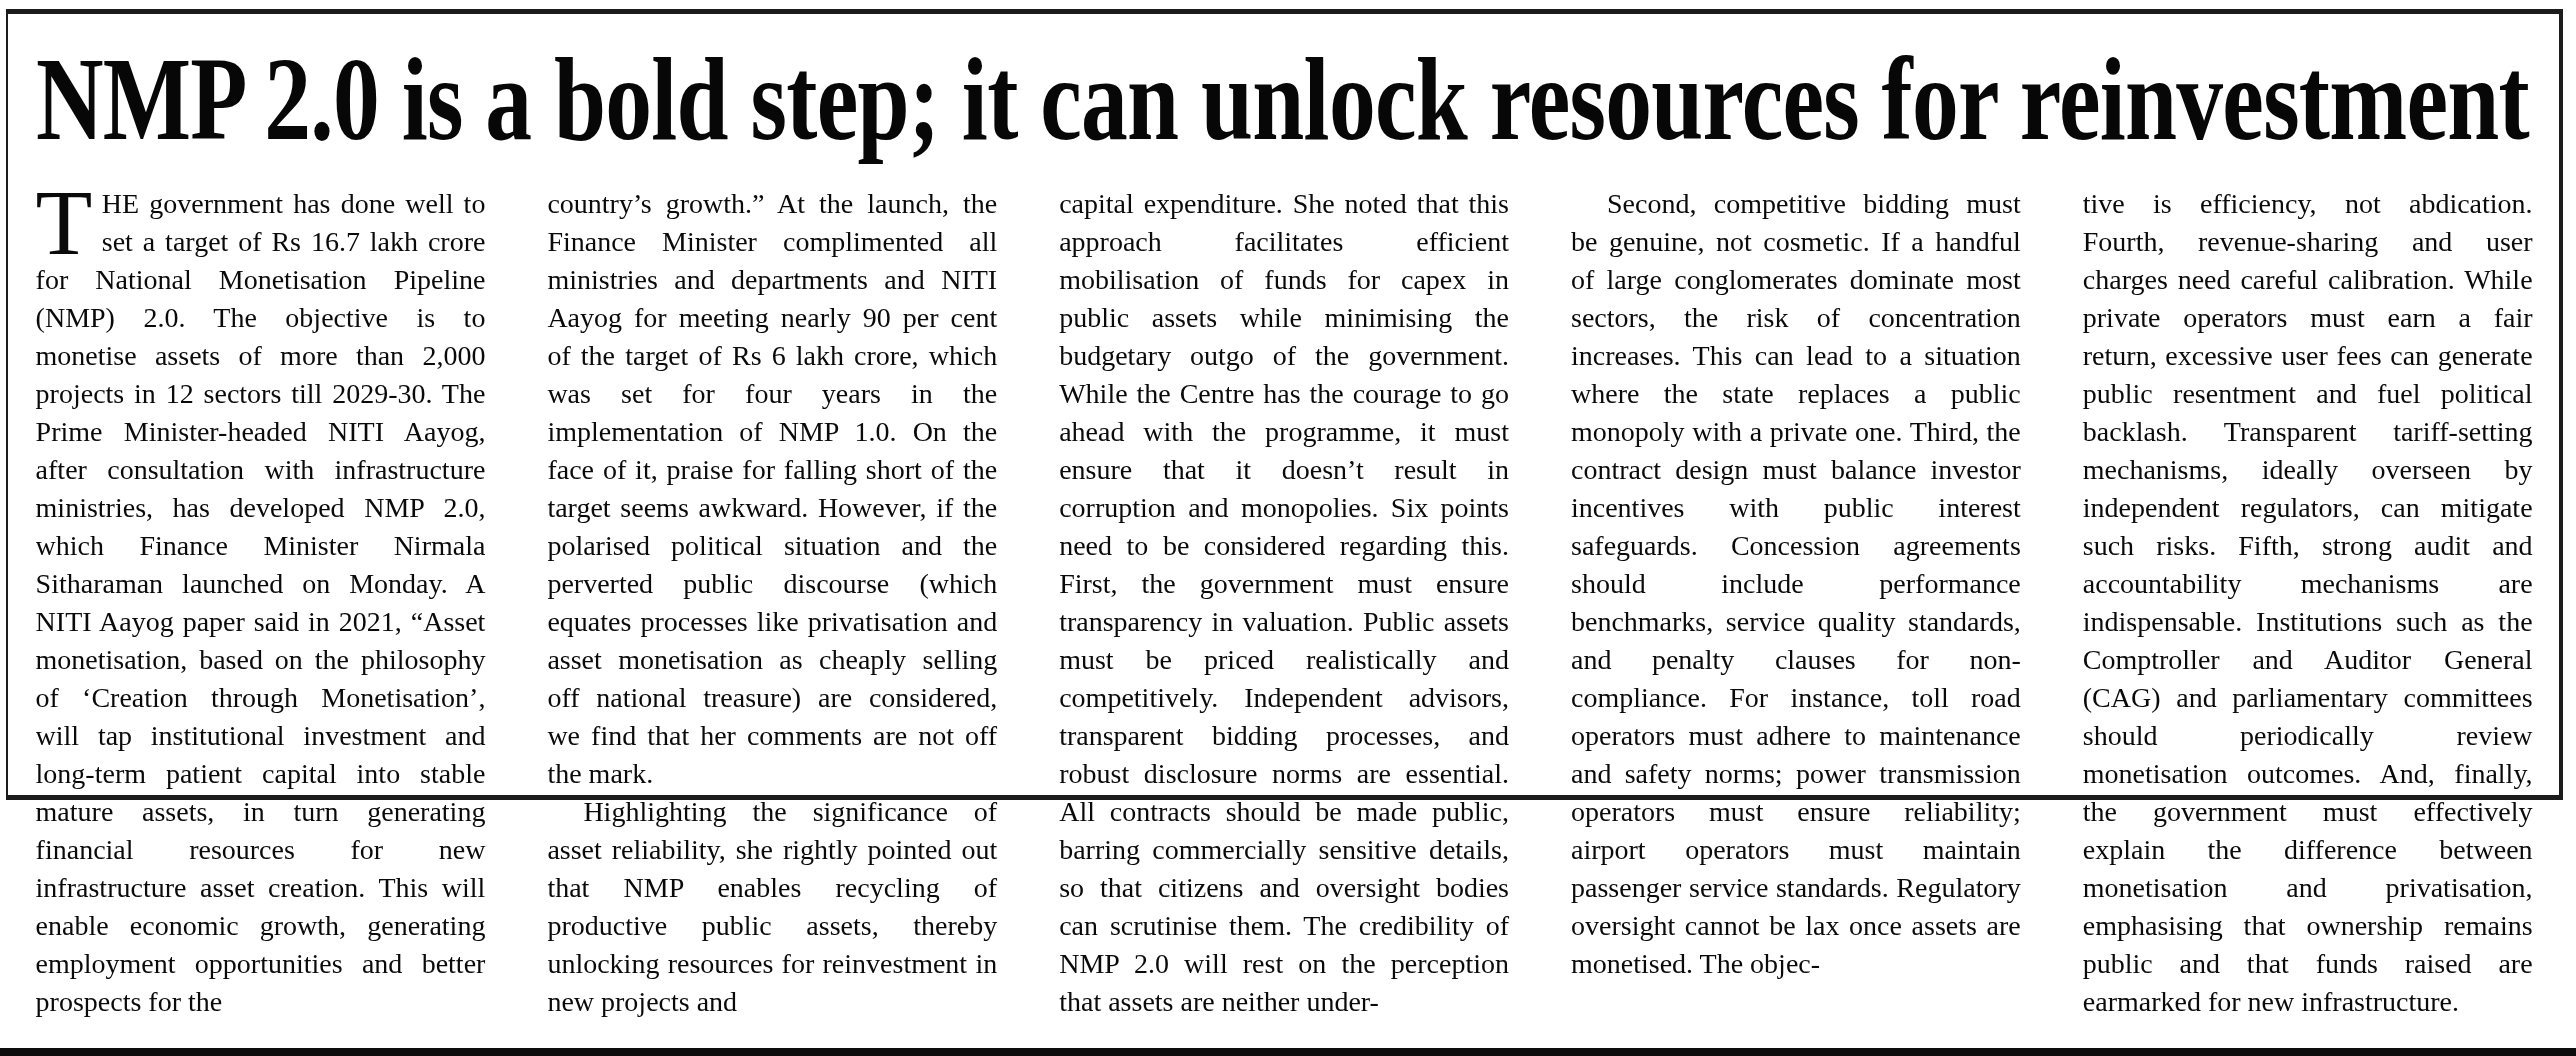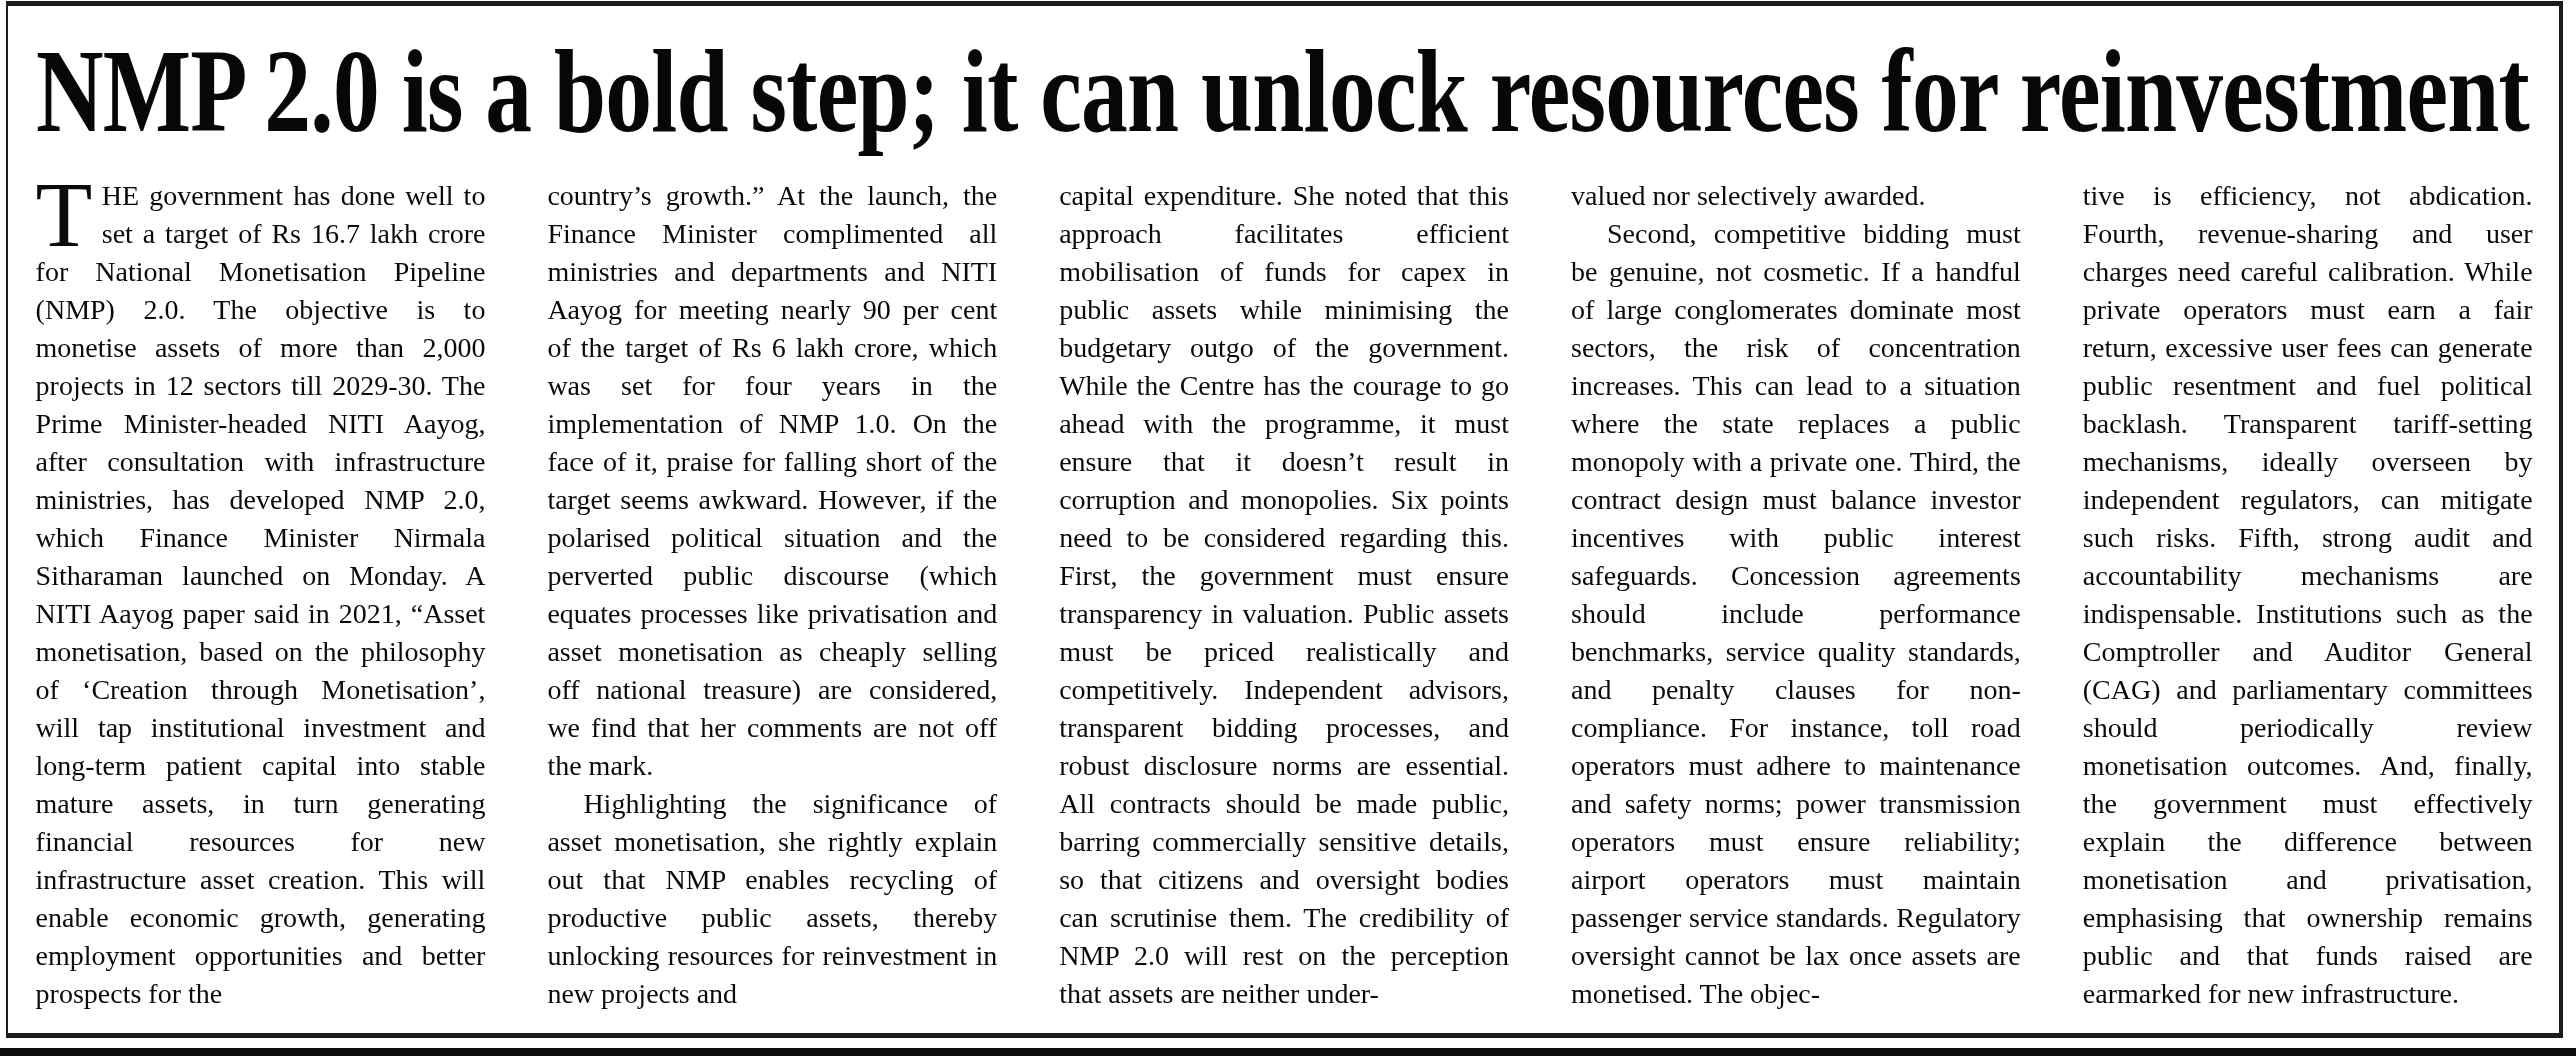--- a/index.html
+++ b/index.html
@@ -6,23 +6,23 @@
     margin: 0;
     padding: 0;
     background: #ffffff;
     width: 2576px;
     height: 1056px;
     overflow: hidden;
   }
   .frame {
     position: absolute;
     left: 5.6px;
-    top: 1px;
+    top: 9px;
     width: 2557px;
-    height: 1037px;
+    height: 791px;
     border: 2.8px solid #1c1c1c;
     border-top-width: 5.6px;
     border-right-width: 4.7px;
     border-bottom-width: 5.6px;
     background: #ffffff;
     box-sizing: border-box;
   }
   .bottom-bar {
     position: absolute;
     left: 0;
@@ -96,29 +96,28 @@
     </h1>
 
     <div class="columns">
 
       <div class="col">
         <p><span class="dropcap">T</span><span>HE government has done well to set a target of Rs 16.7 lakh crore for National Monetisation Pipeline (NMP) 2.0. The objective is to monetise assets of more than 2,000 projects in 12 sectors till 2029-30. The Prime Minister-headed NITI Aayog, after consultation with infrastructure ministries, has developed NMP 2.0, which Finance Minister Nirmala Sitharaman launched on Monday. A NITI Aayog paper said in 2021, “Asset monetisation, based on the philosophy of ‘Creation through Monetisation’, will tap institutional investment and long-term patient capital into stable mature assets, in turn generating financial resources for new infrastructure asset creation. This will enable economic growth, generating employment opportunities and better prospects for the</span></p>
       </div>
 
       <div class="col">
         <p><span>country’s growth.” At the launch, the Finance Minister complimented all ministries and departments and NITI Aayog for meeting nearly 90 per cent of the target of Rs 6 lakh crore, which was set for four years in the implementation of NMP 1.0. On the face of it, praise for falling short of the target seems awkward. However, if the polarised political situation and the perverted public discourse (which equates processes like privatisation and asset monetisation as cheaply selling off national treasure) are considered, we find that her comments are not off the mark.</span></p>
-        <p class="indent"><span>Highlighting the significance of asset monetisation, she rightly explain out that NMP enables recycling of productive public assets, thereby unlocking resources for reinvestment in new projects and</span></p>
+        <p class="indent"><span>Highlighting the significance of asset reliability, she rightly pointed out that NMP enables recycling of productive public assets, thereby unlocking resources for reinvestment in new projects and</span></p>
       </div>
 
       <div class="col">
         <p><span>capital expenditure. She noted that this approach facilitates efficient mobilisation of funds for capex in public assets while minimising the budgetary outgo of the government. While the Centre has the courage to go ahead with the programme, it must ensure that it doesn’t result in corruption and monopolies. Six points need to be considered regarding this. First, the government must ensure transparency in valuation. Public assets must be priced realistically and competitively. Independent advisors, transparent bidding processes, and robust disclosure norms are essential. All contracts should be made public, barring commercially sensitive details, so that citizens and oversight bodies can scrutinise them. The credibility of NMP 2.0 will rest on the perception that assets are neither under-</span></p>
       </div>
 
       <div class="col">
-        <p><span>valued nor selectively awarded.</span></p>
         <p class="indent"><span>Second, competitive bidding must be genuine, not cosmetic. If a handful of large conglomerates dominate most sectors, the risk of concentration increases. This can lead to a situation where the state replaces a public monopoly with a private one. Third, the contract design must balance investor incentives with public interest safeguards. Concession agreements should include performance benchmarks, service quality standards, and penalty clauses for non-compliance. For instance, toll road operators must adhere to maintenance and safety norms; power transmission operators must ensure reliability; airport operators must maintain passenger service standards. Regulatory oversight cannot be lax once assets are monetised. The objec-</span></p>
       </div>
 
       <div class="col">
         <p><span>tive is efficiency, not abdication. Fourth, revenue-sharing and user charges need careful calibration. While private operators must earn a fair return, excessive user fees can generate public resentment and fuel political backlash. Transparent tariff-setting mechanisms, ideally overseen by independent regulators, can mitigate such risks. Fifth, strong audit and accountability mechanisms are indispensable. Institutions such as the Comptroller and Auditor General (CAG) and parliamentary committees should periodically review monetisation outcomes. And, finally, the government must effectively explain the difference between monetisation and privatisation, emphasising that ownership remains public and that funds raised are earmarked for new infrastructure.</span></p>
       </div>
 
     </div>
   </div>
 </div>

